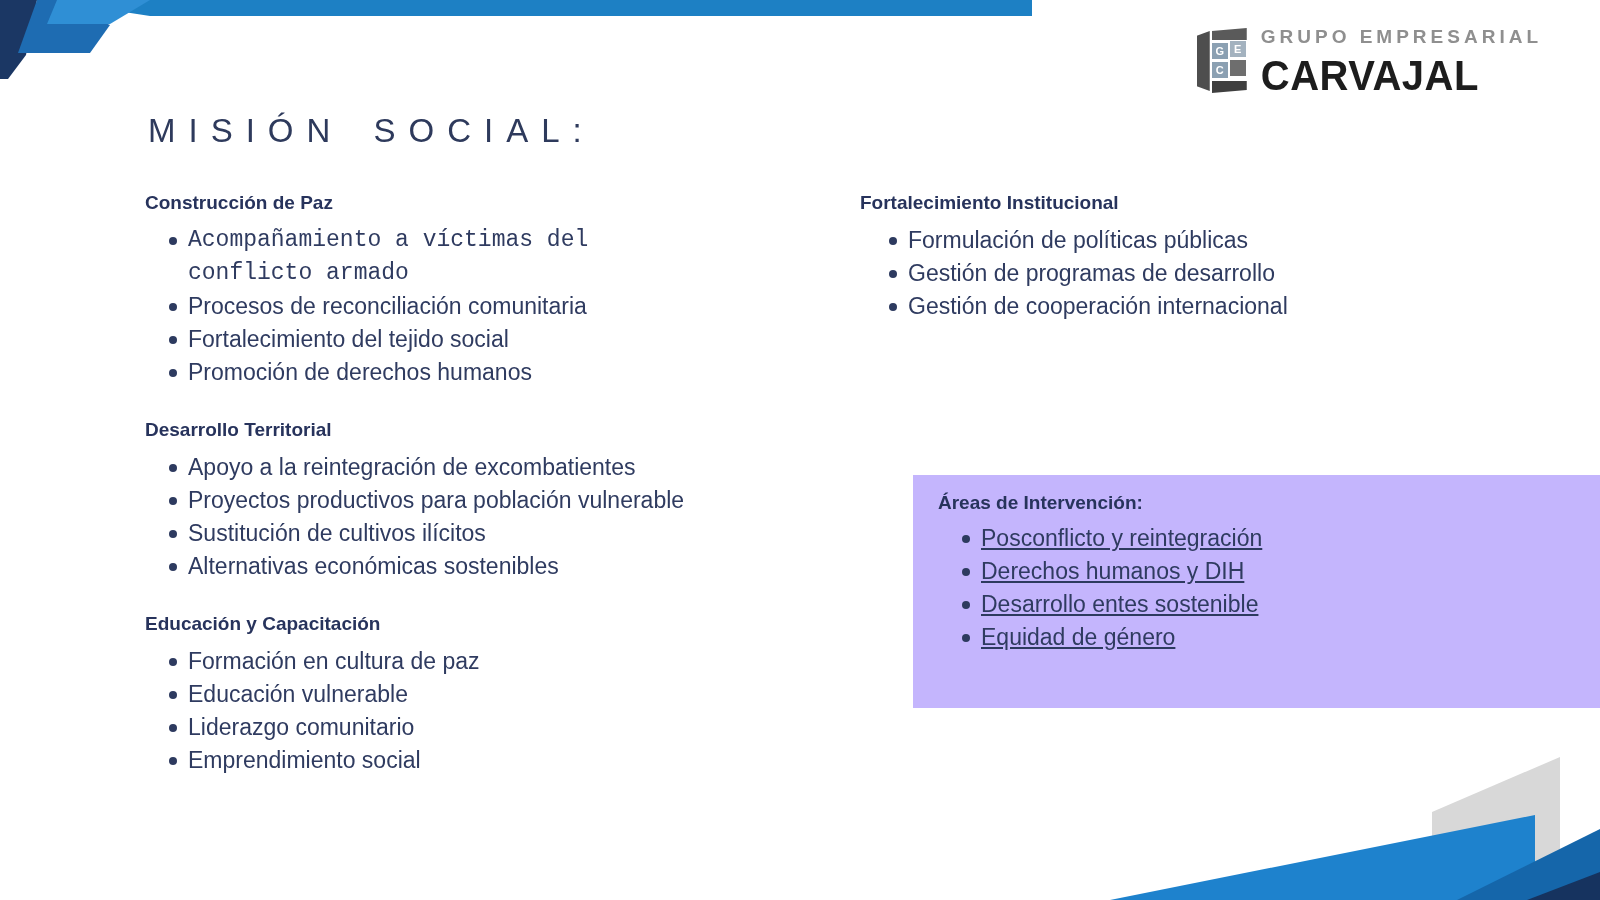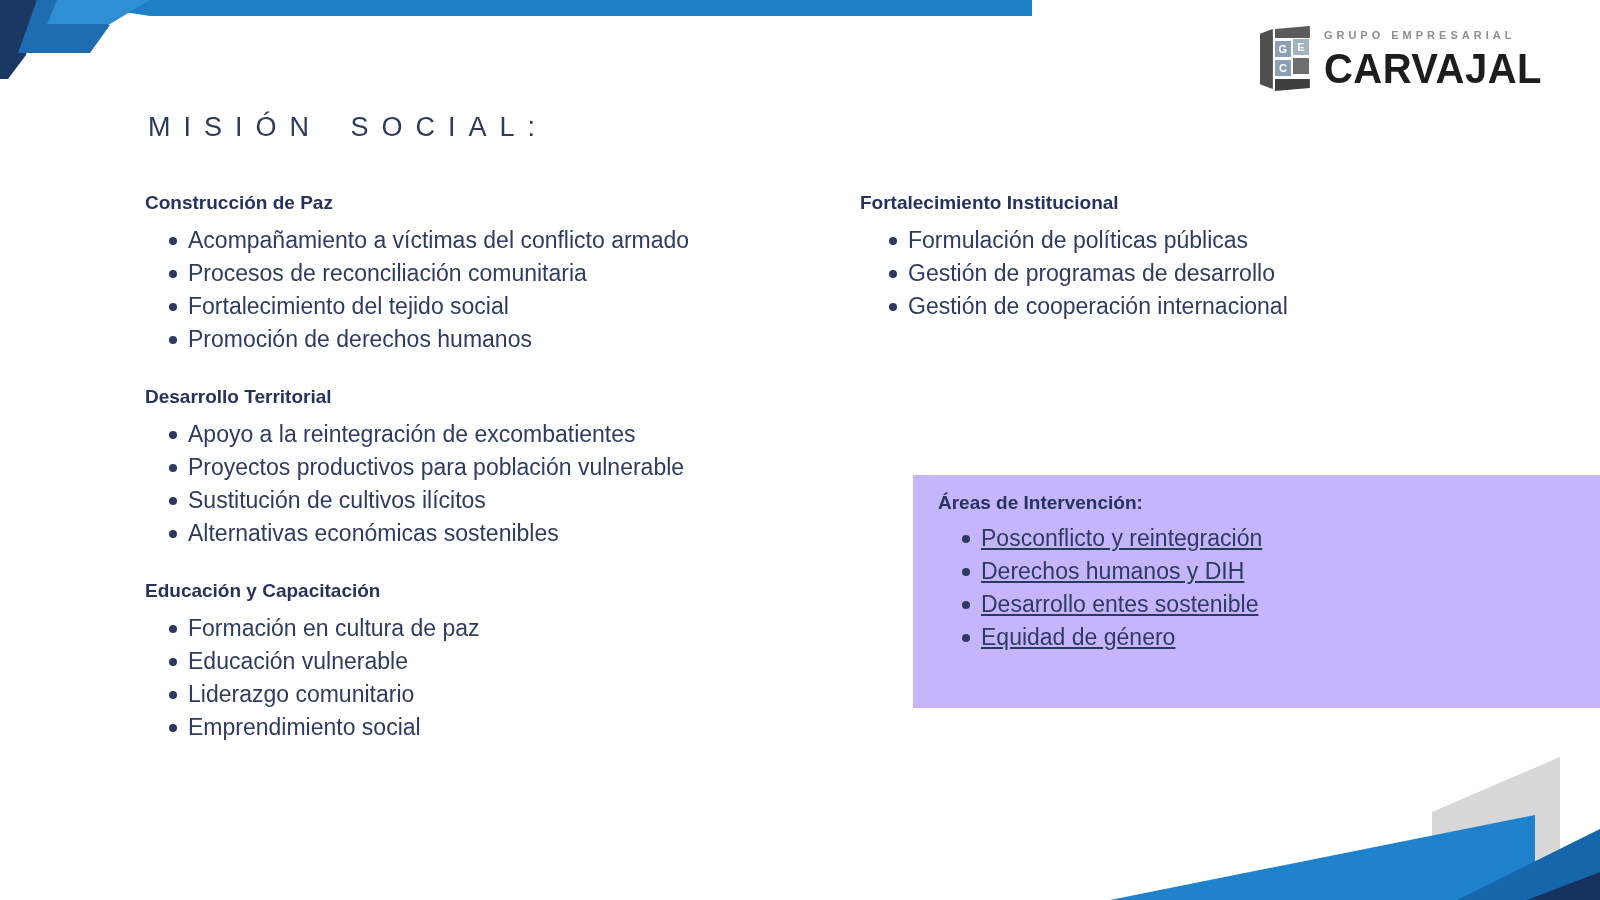--- a/index.html
+++ b/index.html
@@ -21,39 +21,39 @@
            clip-path:polygon(0 25%,100% 0,100% 100%,0 100%);}
   .li-g{left:15px;top:15px;width:16px;height:16px;background:#8ba0b2;}
   .li-e{left:33px;top:13px;width:16px;height:16px;background:#a3b2bf;}
   .li-c{left:15px;top:34px;width:16px;height:16px;background:#8ba0b2;}
   .li-r{left:33px;top:32px;width:16px;height:16px;background:#6e6e6e;}
   .li-botbeam{left:15px;top:53px;width:35px;height:12px;background:#3f3f3f;
            clip-path:polygon(0 0,100% 0,100% 75%,0 100%);}
   .cell-letter{color:#ffffff;font-size:11px;font-weight:bold;
            width:100%;height:100%;display:flex;align-items:center;justify-content:center;}
   .logo-text{display:flex;flex-direction:column;}
-  .logo-tagline{font-size:11px;font-weight:bold;letter-spacing:4px;color:#8f8f8f;}
+  .logo-tagline{font-size:19px;font-weight:bold;letter-spacing:4px;color:#8f8f8f;}
   .logo-brand{font-size:40px;font-weight:bold;color:#1d1d1d;letter-spacing:0.5px;
            transform:scaleY(1.08);transform-origin:left top;margin-top:3px;}
 
   
   .page-title{position:absolute;left:148px;top:112px;
-    font-size:27px;font-weight:500;letter-spacing:13px;word-spacing:8px;color:#2e3a5c;}
+    font-size:33px;font-weight:500;letter-spacing:13px;word-spacing:8px;color:#2e3a5c;}
 
   
   .left-col{position:absolute;left:145px;top:188px;width:660px;}
   .right-col{position:absolute;left:860px;top:188px;width:620px;}
   .section-heading{font-size:19px;font-weight:bold;line-height:30px;color:#27335c;}
   ul.bullets{list-style:none;margin:6px 0 26px 0;padding:0;}
   ul.bullets li{
     position:relative;padding-left:43px;font-size:23px;line-height:33px;color:#2f3b60;}
   ul.bullets li::before{
     content:"";position:absolute;left:24px;top:13px;width:8px;height:8px;border-radius:50%;
     background:#2d3a5f;}
-  .wrap-narrow{max-width:505px;}
+  .wrap-narrow{max-width:505px;font-family:Liberation Mono, monospace;}
   .right-col ul.bullets{margin-left:5px;}
 
   
   .intervention-box{
     position:absolute;left:905px;top:475px;width:695px;height:233px;
     background:#c4b5fd;padding:13px 0 0 25px;box-sizing:border-box;margin-left:8px;}
   .intervention-box .section-heading{color:#27335c;}
   .intervention-box ul.bullets{margin:4px 0 0 0;text-decoration:underline;}
 </style>
 </head>

